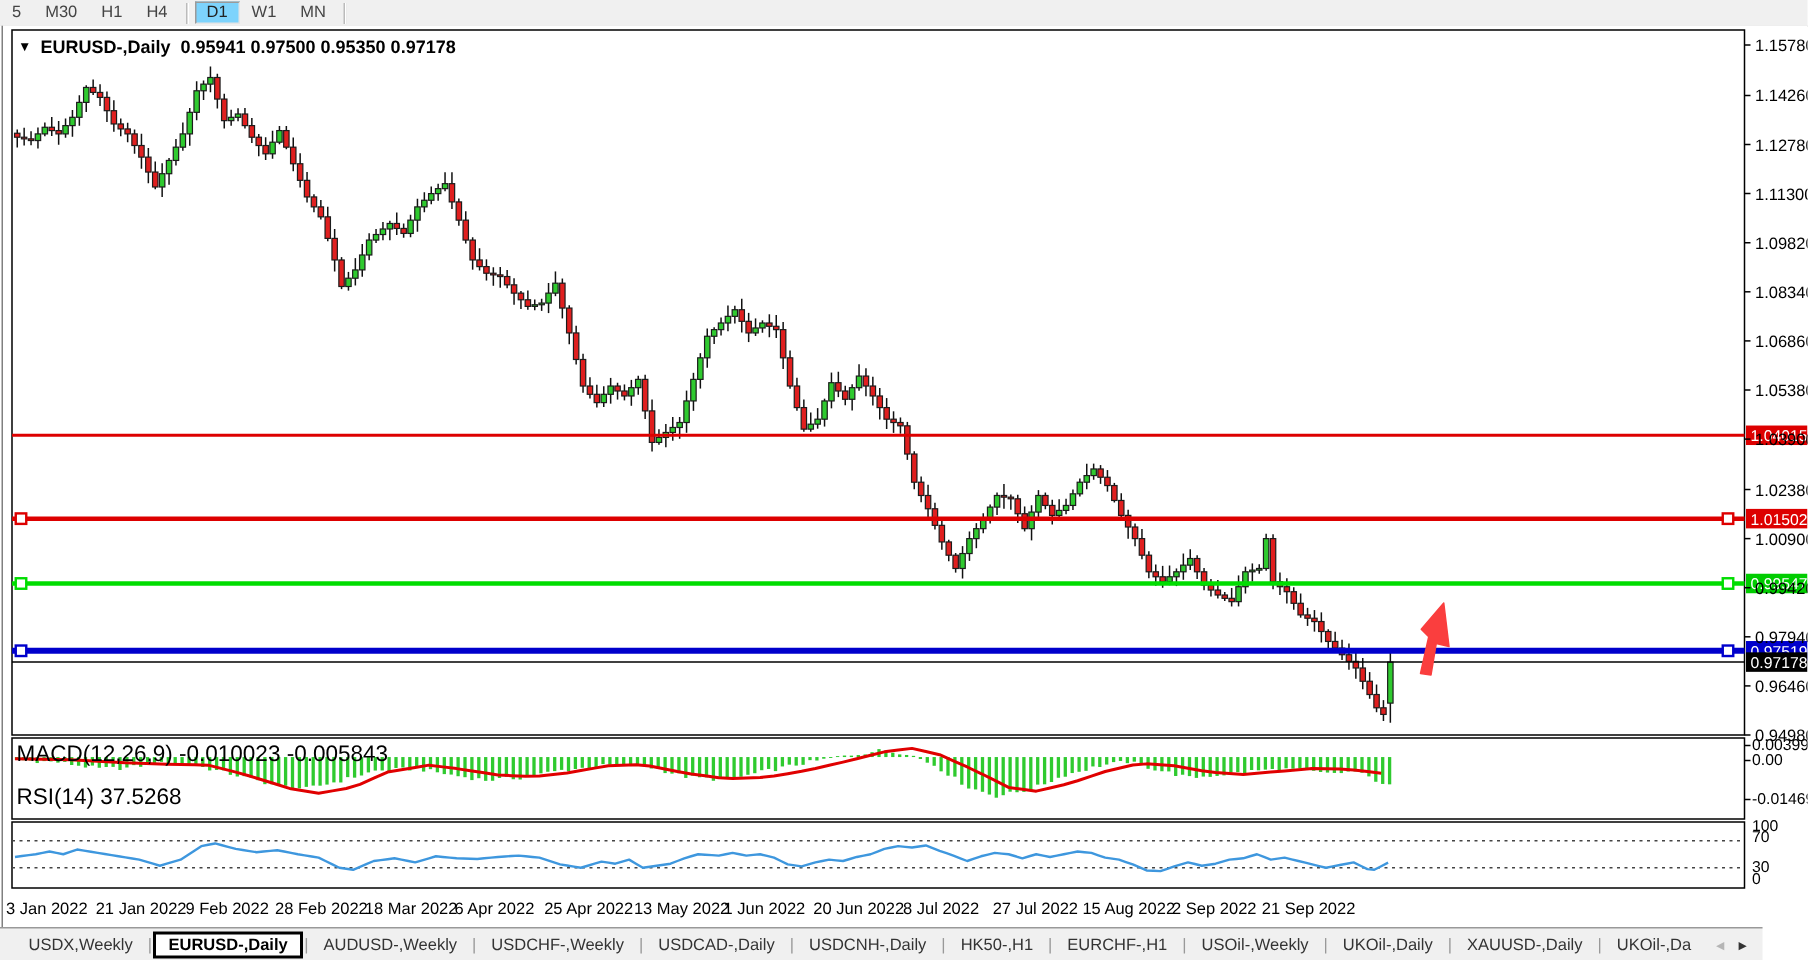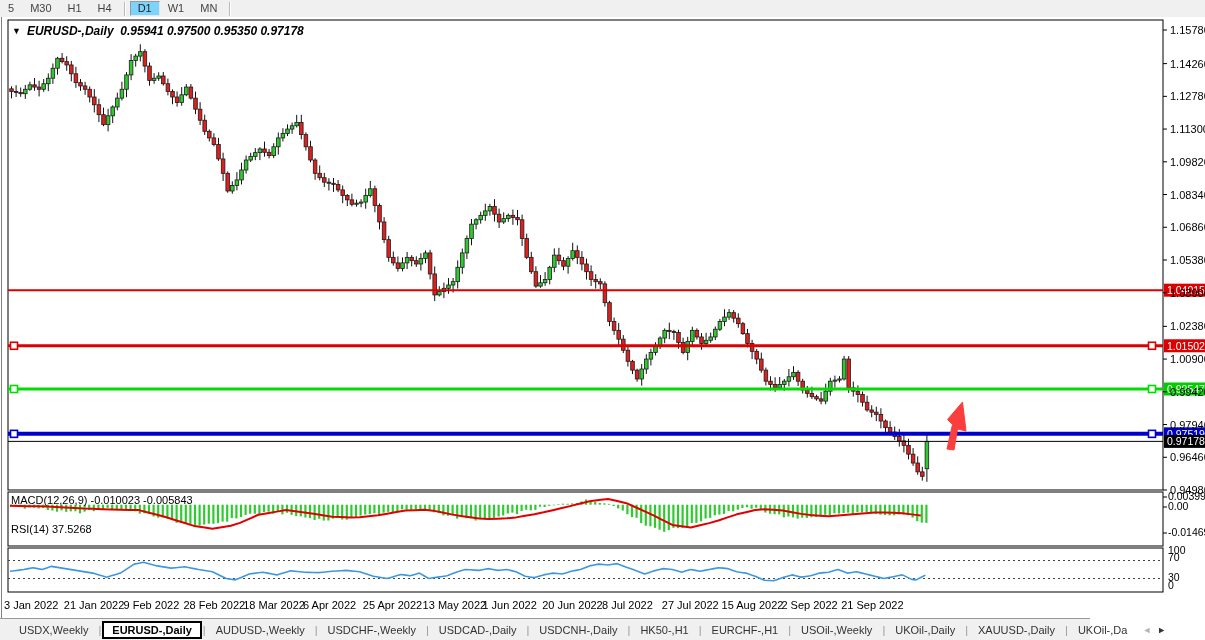--- a/index.html
+++ b/index.html
@@ -10,23 +10,23 @@
            border-bottom:1px solid #c8c8c8;display:flex;align-items:center;font-size:11px;color:#444;}
   .tfbtn{padding:1px 8px;height:13px;line-height:13px;cursor:default;}
   .tfbtn.active{background:#7dd3fc;border:1px solid;border-color:#9a9a9a #e6e6e6 #e6e6e6 #9a9a9a;padding:0 7px;color:#222;}
   .tfsep{width:1px;height:14px;background:#bbb;border-right:1px solid #fff;margin:0 4px;}
   
   .chartwin{position:absolute;left:0;top:17px;width:1205px;height:601px;background:#fff;}
   svg{position:absolute;left:0;top:0;}
   
   .ctitle{position:absolute;left:12px;top:24px;font-size:12px;font-weight:bold;color:#000;white-space:nowrap;}
   .ctitle .tri{font-size:9px;margin-right:6px;vertical-align:1px;}
-  .indlabel{position:absolute;font-size:11px;color:#000;white-space:nowrap;}
+  .indlabel{position:absolute;font-size:15px;color:#000;white-space:nowrap;}
   
-  .tabbar{position:absolute;left:0;top:618px;width:1090px;height:22px;background:#f0f0f0;
+  .tabbar{position:absolute;left:0;top:618px;width:1175px;height:22px;background:#f0f0f0;
           border-top:1px solid #999;display:flex;align-items:center;font-size:11px;color:#333;padding-left:10px;box-sizing:border-box;}
   .tab{padding:2px 9px;white-space:nowrap;cursor:default;}
   .tab.active{background:#fff;border:2px solid #000;font-weight:bold;padding:1px 8px;color:#000;}
   .tabsep{color:#999;padding:0 1px;}
   .tabscroll{margin-left:6px;font-size:9px;}
   .tabscroll.dis{color:#b5b5b5;}
 </style>
 </head>
 <body>
 
@@ -1123,21 +1123,21 @@
       <text x="422.59999999999997" y="609" font-size="11" font-family="Liberation Sans,sans-serif" fill="#000">13 May 2022</text>
       <text x="482.4" y="609" font-size="11" font-family="Liberation Sans,sans-serif" fill="#000">1 Jun 2022</text>
       <text x="542.1999999999999" y="609" font-size="11" font-family="Liberation Sans,sans-serif" fill="#000">20 Jun 2022</text>
       <text x="602" y="609" font-size="11" font-family="Liberation Sans,sans-serif" fill="#000">8 Jul 2022</text>
       <text x="661.8" y="609" font-size="11" font-family="Liberation Sans,sans-serif" fill="#000">27 Jul 2022</text>
       <text x="721.5999999999999" y="609" font-size="11" font-family="Liberation Sans,sans-serif" fill="#000">15 Aug 2022</text>
       <text x="781.4" y="609" font-size="11" font-family="Liberation Sans,sans-serif" fill="#000">2 Sep 2022</text>
       <text x="841.1999999999999" y="609" font-size="11" font-family="Liberation Sans,sans-serif" fill="#000">21 Sep 2022</text>
       <path d="M947 449 L954 450 L957.5 429 L966 431 L962.5 402 L947.5 419.5 L952.5 424.5 Z" fill="#fa3e3e" stroke="#fa3e3e" stroke-width="1" stroke-linejoin="round"></path>
     </svg>
-  <div class="ctitle" style="top:7px;font-style:italic;">
+  <div class="ctitle" style="top:7px;">
     <span class="tri">▼</span><span>EURUSD-,Daily</span>&nbsp;&nbsp;<span>0.95941 0.97500 0.95350 0.97178</span>
   </div>
   <div class="indlabel" style="left:11px;top:477px;">MACD(12,26,9) -0.010023 -0.005843</div>
   <div class="indlabel" style="left:11px;top:506px;">RSI(14) 37.5268</div>
 </div>
 
 <div class="tabbar">
     <span class="tab">USDX,Weekly</span>
     <span class="tabsep">|</span>
     <span class="tab active">EURUSD-,Daily</span>

